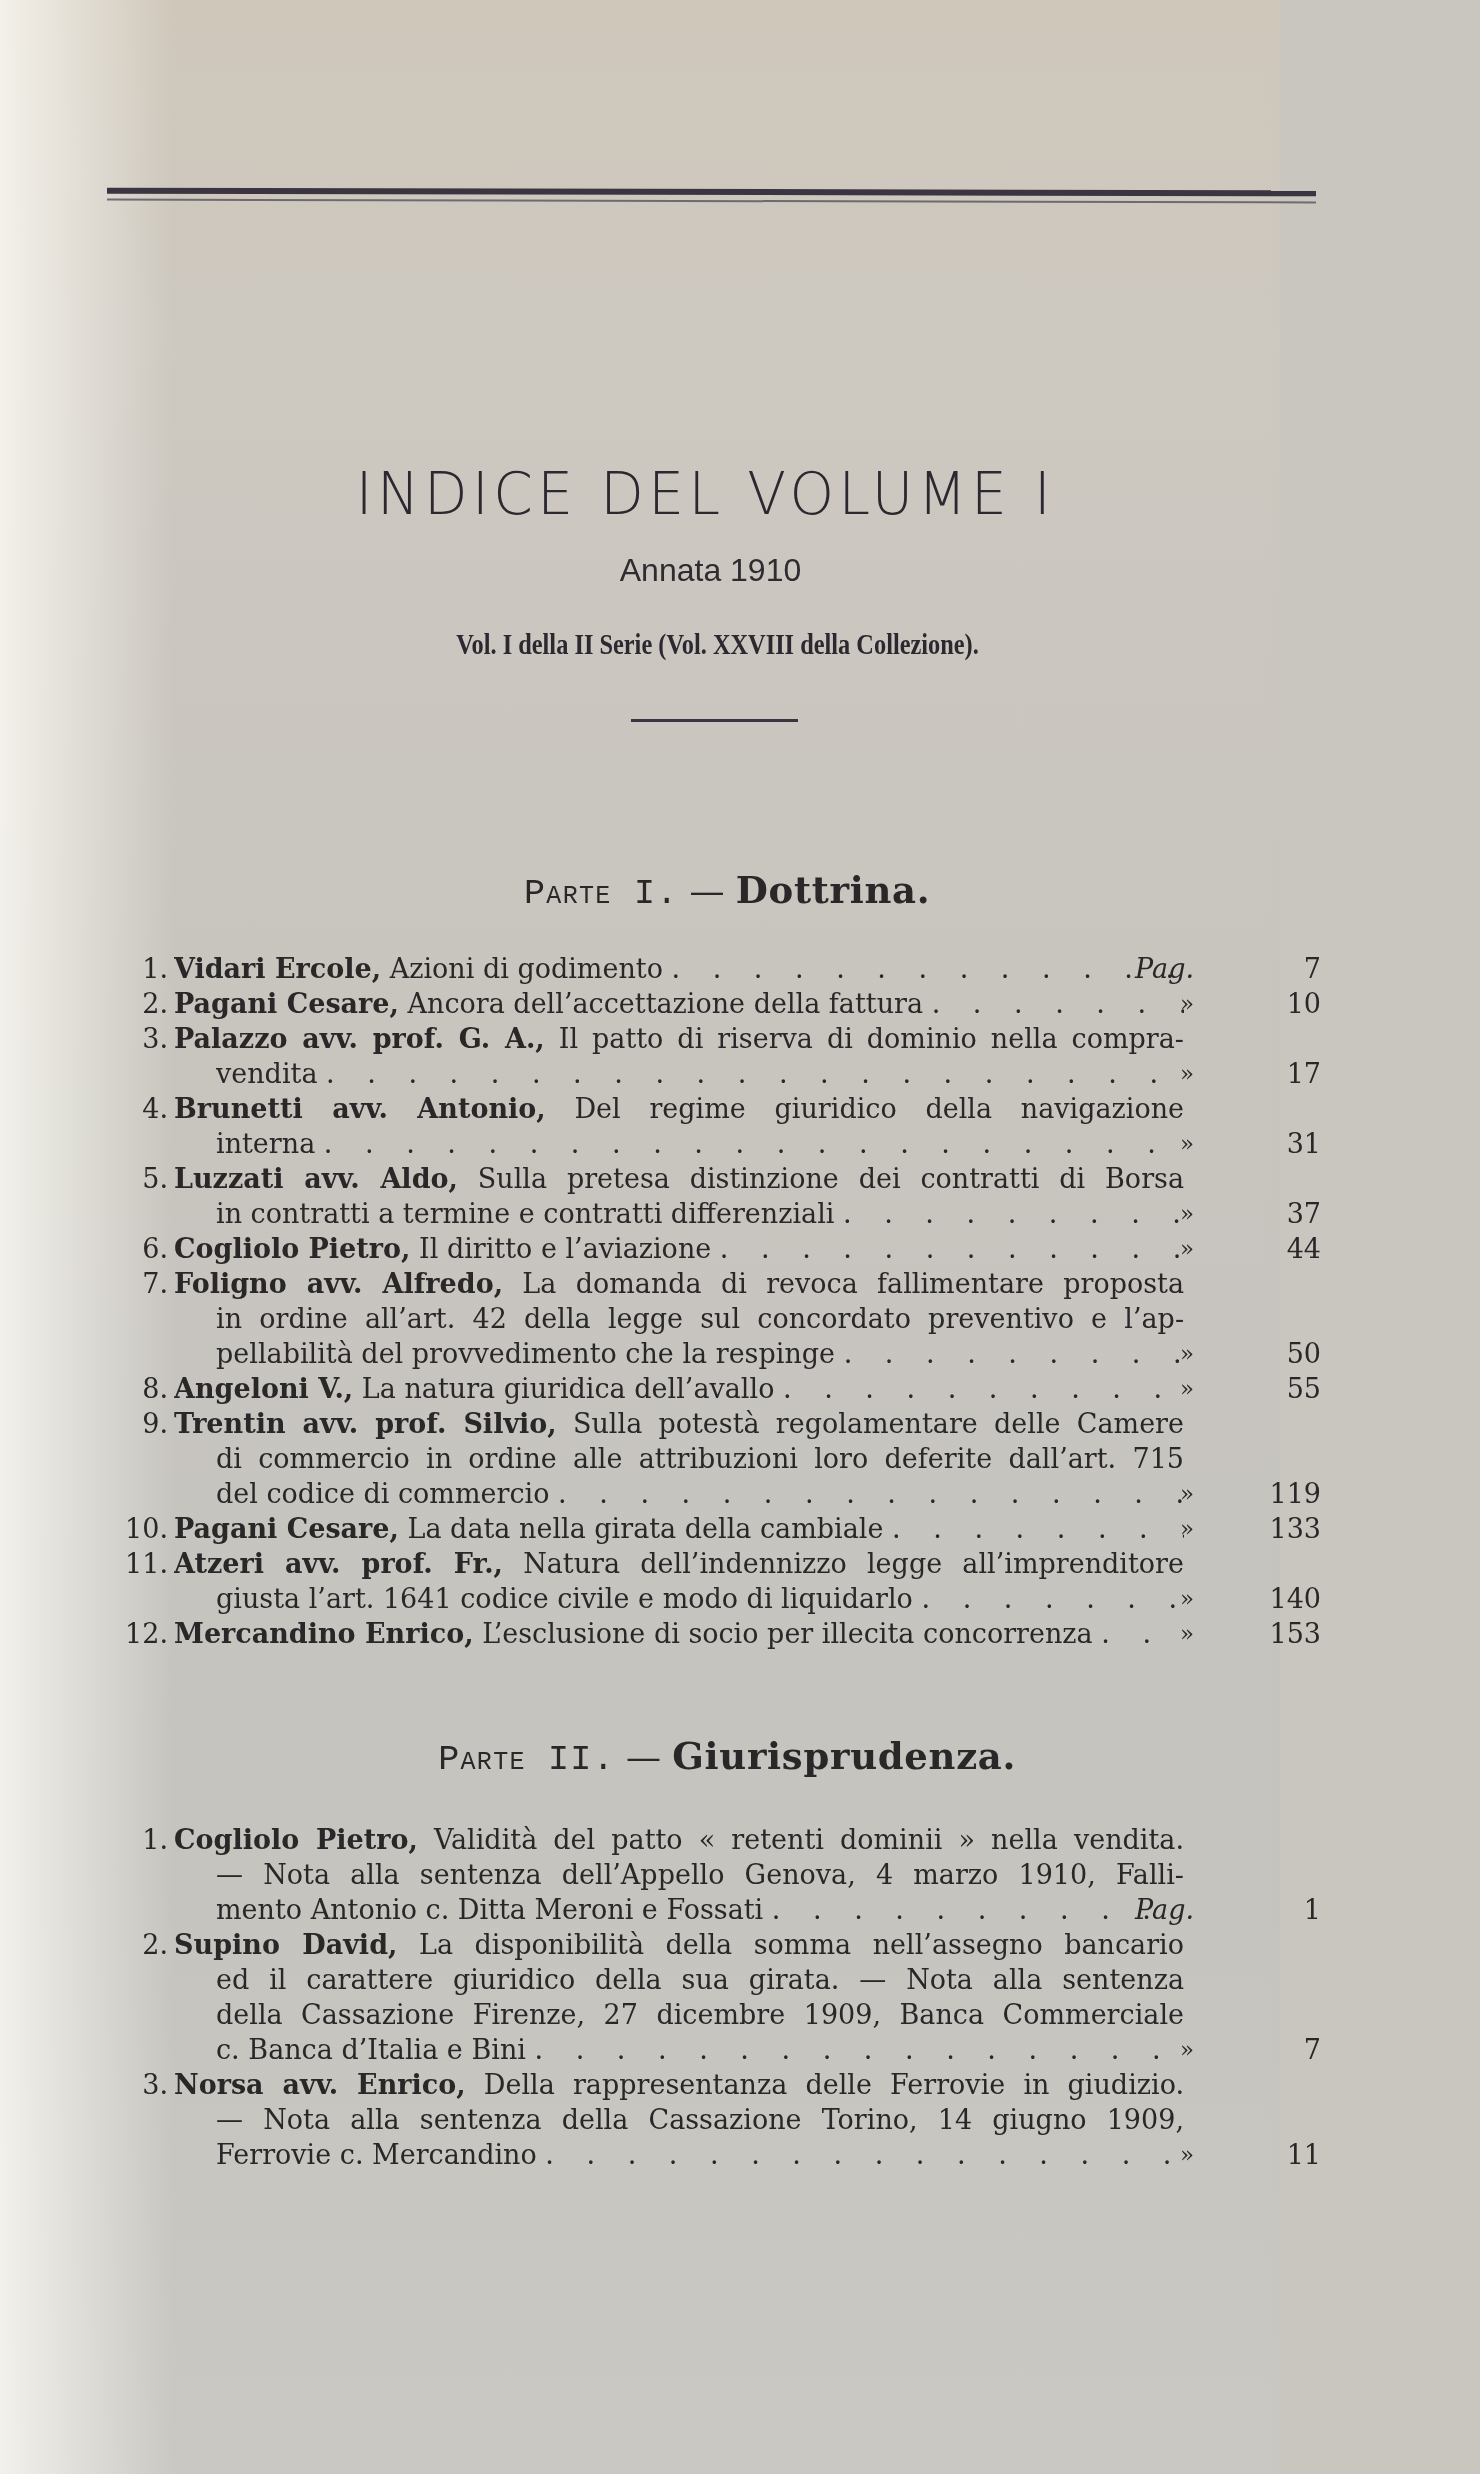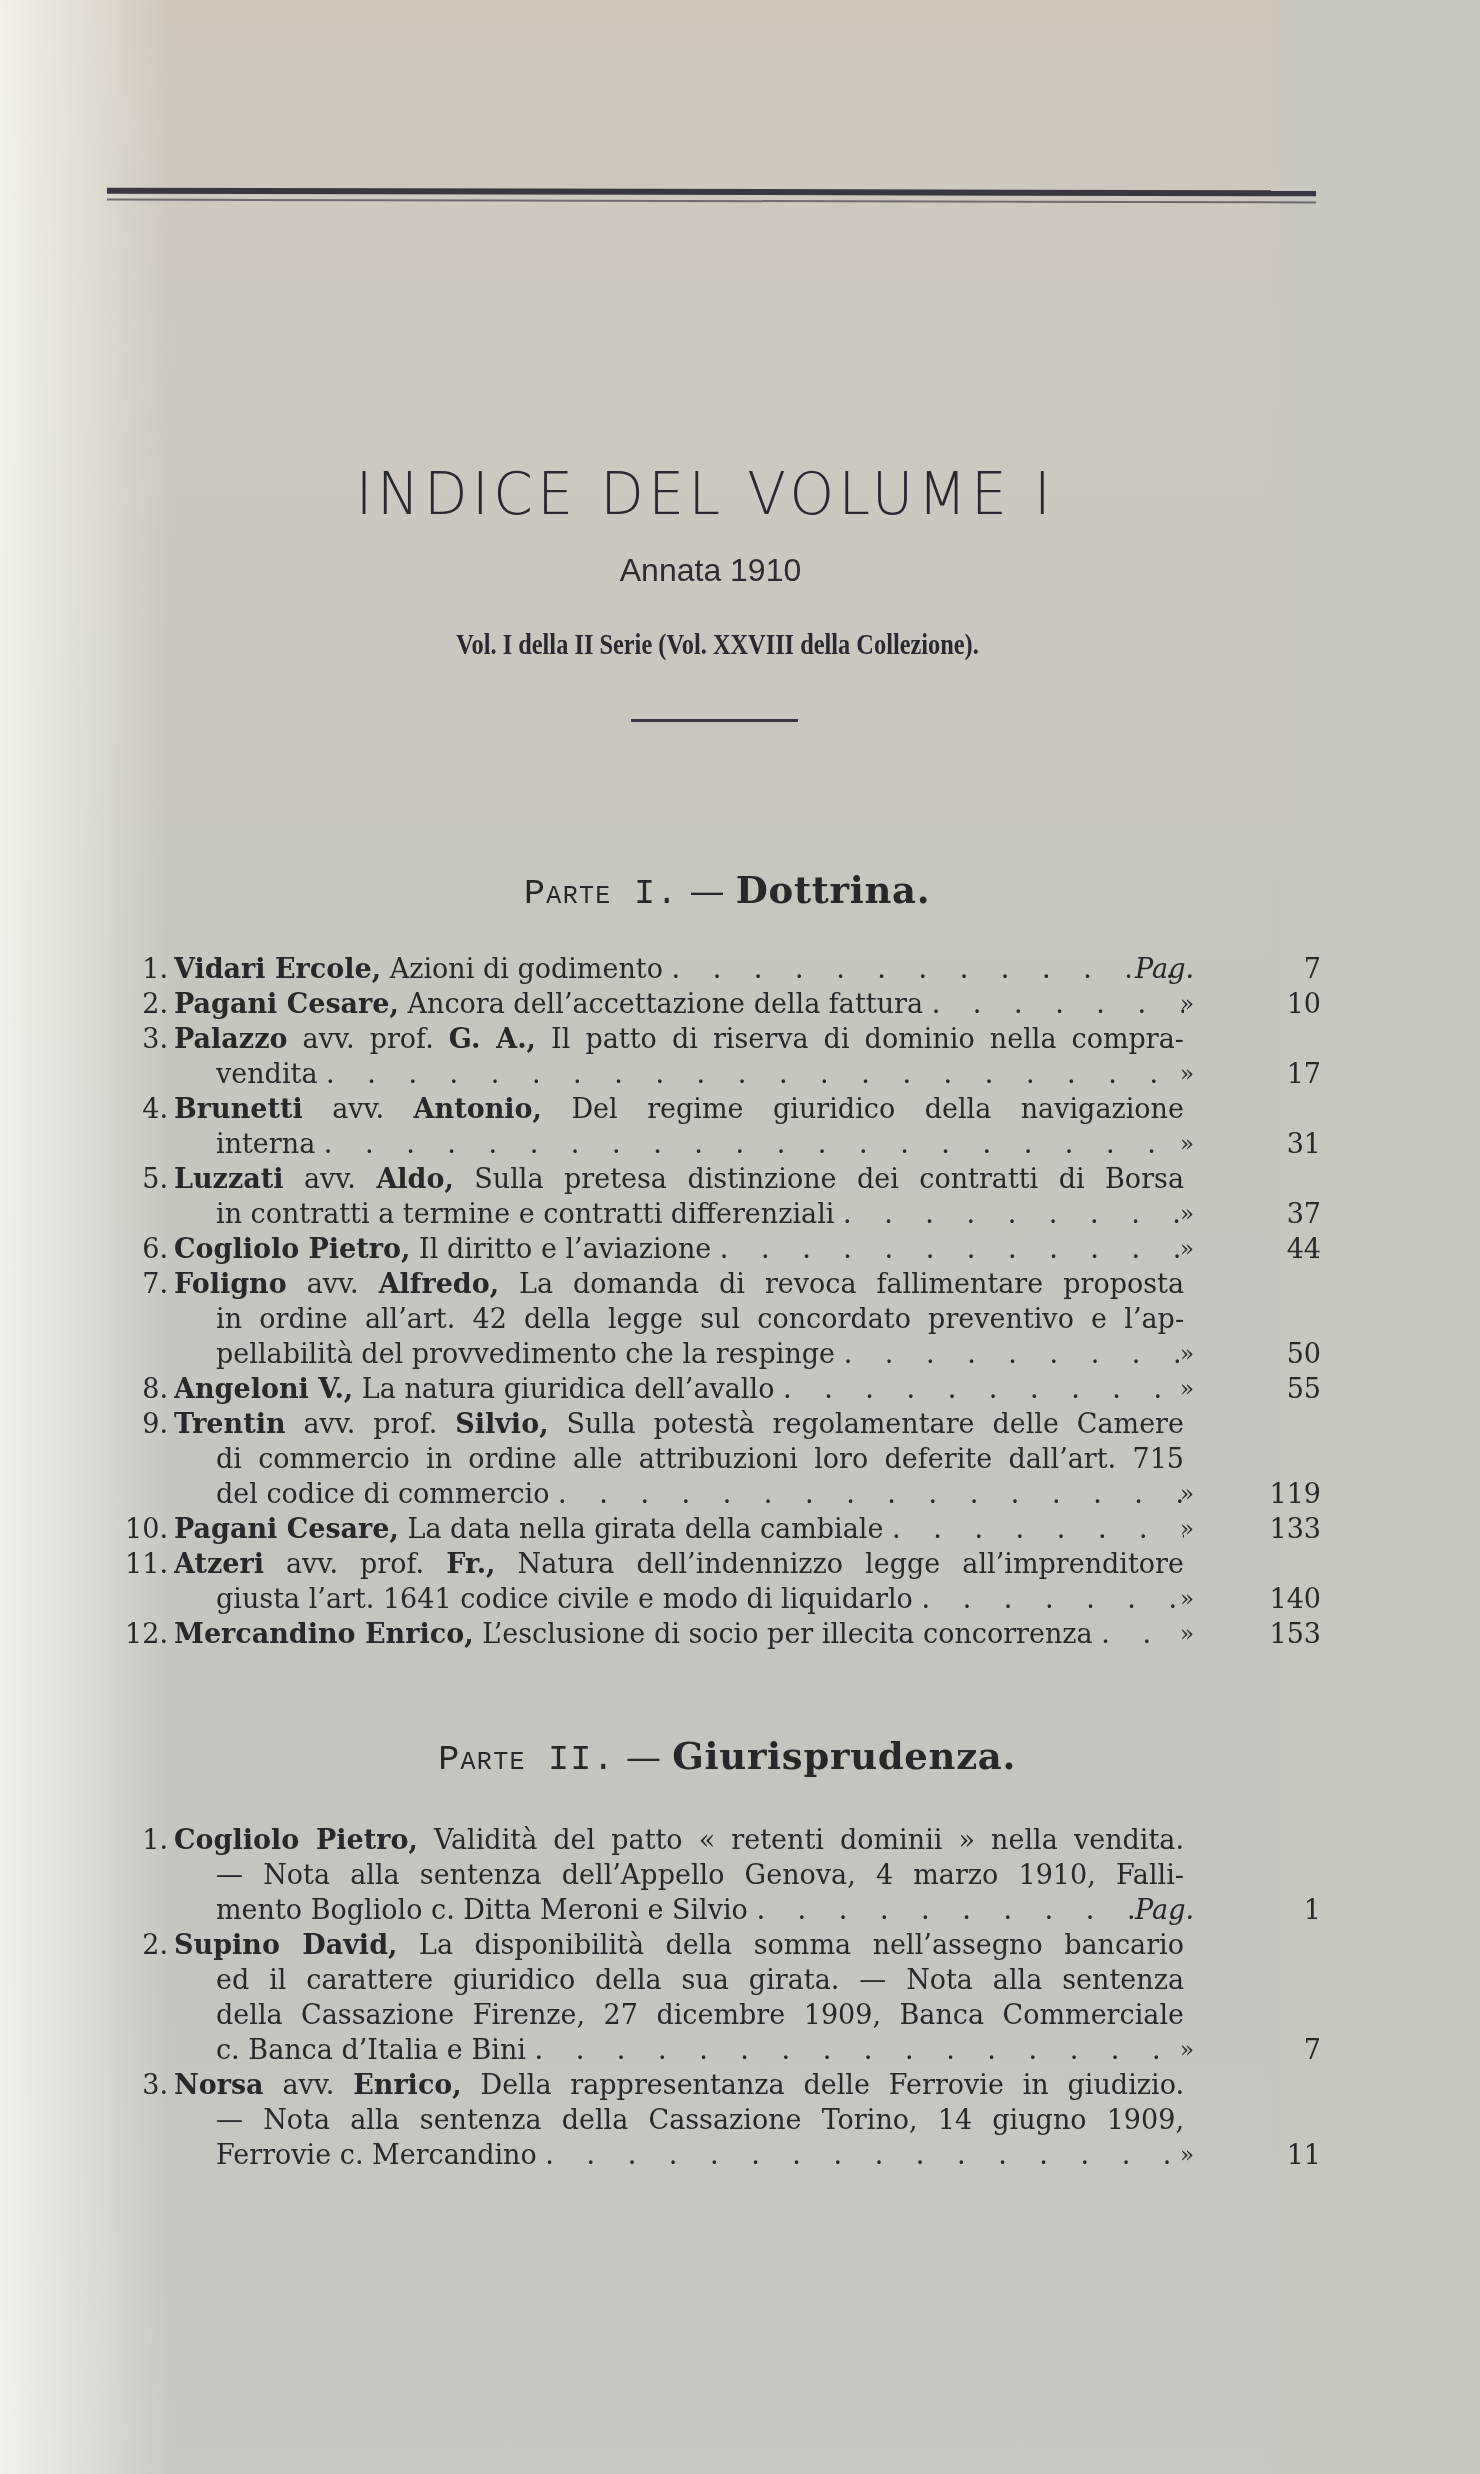--- a/index.html
+++ b/index.html
@@ -62,21 +62,21 @@
   .line {
     position: relative; height: 35px; line-height: 35px;
     font-size: 27px; white-space: nowrap;
   }
   .line .num { position: absolute; left: 0; width: 41px; text-align: right; }
   .line .num.two { left: -4px; width: 45px; }
   .line .body { position: absolute; left: 47px; right: 137px; overflow: hidden; }
   .line.cont .body { left: 89px; }
   .line .body.justify { text-align: justify; text-align-last: justify; }
   .name { font-weight: bold; font-family: "DejaVu Serif", serif; }
-  .role { font-weight: normal; }
+  .role { font-weight: bold; }
   .it { font-family: "DejaVu Serif", serif; }
   .rm { font-style: normal; }
   .leader { letter-spacing: 12px; color: #2a2729; }
   .marker {
     position: absolute; right: 127px; width: 80px; text-align: right;
     font-style: italic;
   }
   .marker.raquo { font-style: normal; font-size: 23px; }
   .pg {
     position: absolute; right: 0; width: 93px; text-align: right;
@@ -218,21 +218,21 @@
   <div class="toc toc-p2">
 
     <div class="line">
       <span class="num">1.</span>
       <span class="body justify"><span class="name">Cogliolo Pietro,</span> <span class="it">Validità del patto « retenti dominii » nella vendita.</span></span>
     </div>
     <div class="line cont">
       <span class="body justify">— Nota alla sentenza dell’Appello Genova, 4 marzo 1910, Falli-</span>
     </div>
     <div class="line cont">
-      <span class="body"><span>mento Bogliolo c. Ditta Meroni e Silvio</span> <span class="leader">. . . . . . . . . . . . . . . . . . . . . . . . . . . . . . . . . . . . . . . .</span></span>
+      <span class="body"><span>mento Antonio c. Ditta Meroni e Fossati</span> <span class="leader">. . . . . . . . . . . . . . . . . . . . . . . . . . . . . . . . . . . . . . . .</span></span>
       <span class="marker">Pag.</span>
       <span class="pg">1</span>
     </div>
 
     <div class="line">
       <span class="num">2.</span>
       <span class="body justify"><span class="name">Supino David,</span> <span class="it">La disponibilità della somma nell’assegno bancario</span></span>
     </div>
     <div class="line cont">
       <span class="body justify"><span class="it">ed il carattere giuridico della sua girata.</span><span> — Nota alla sentenza</span></span>

